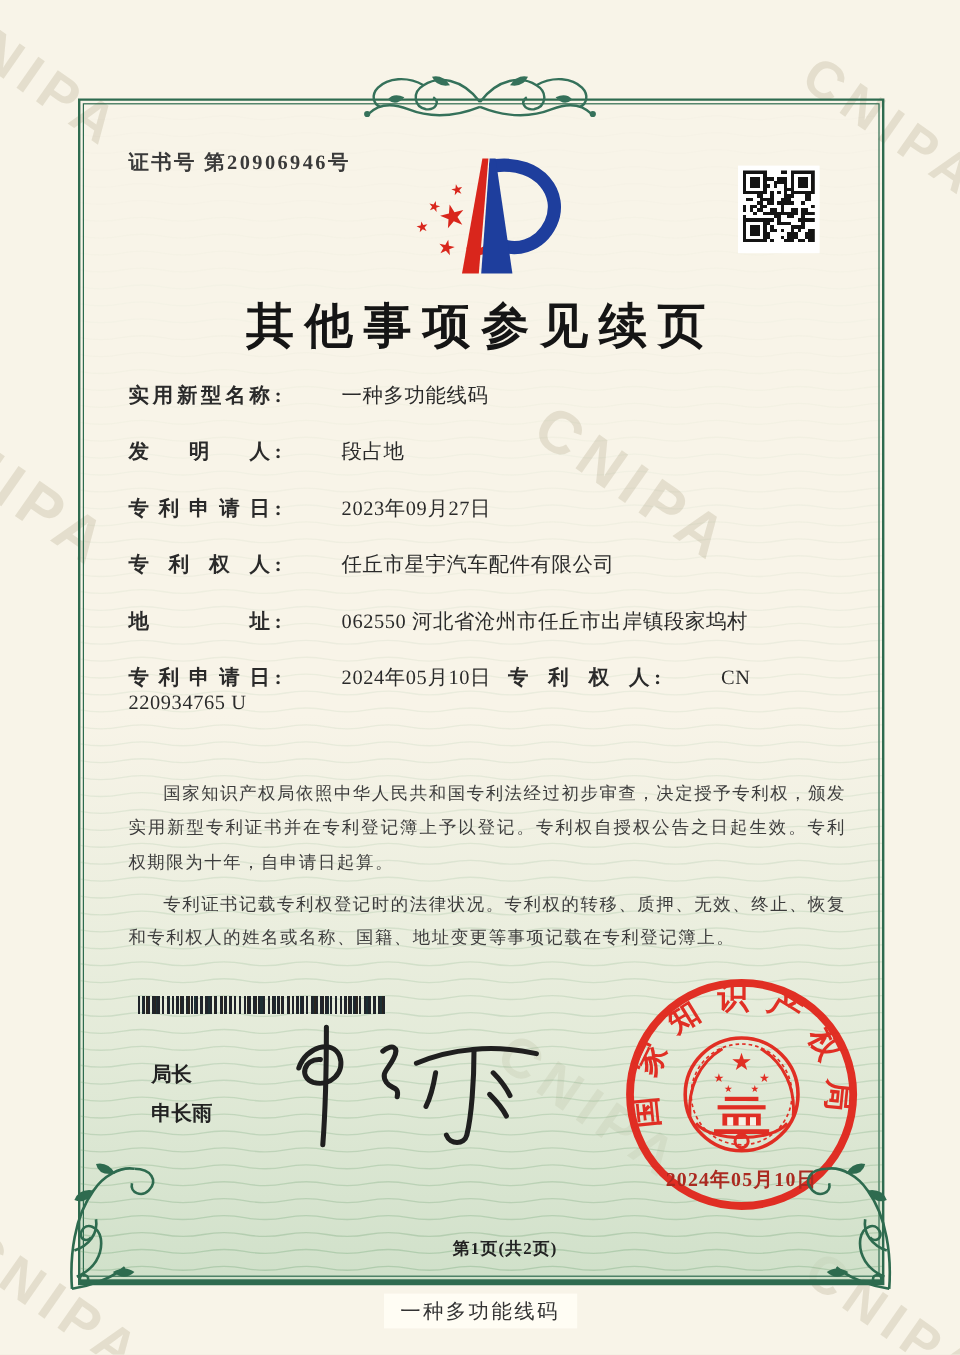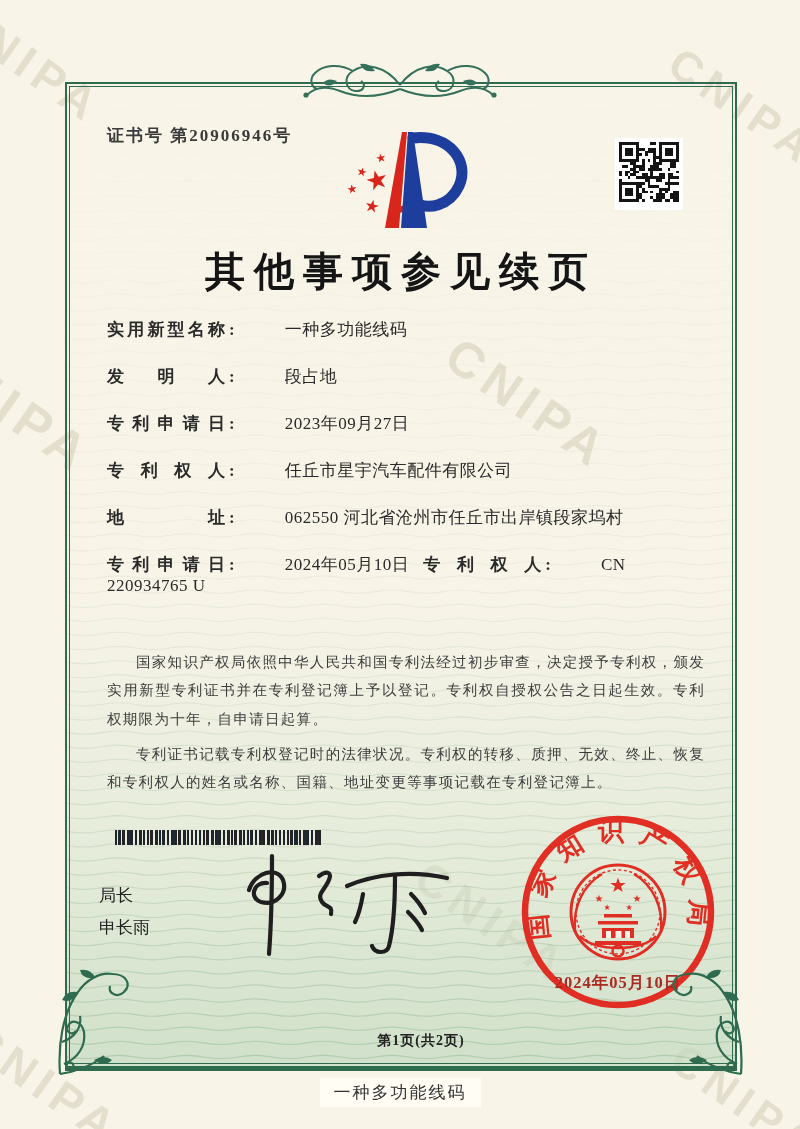--- a/index.html
+++ b/index.html
@@ -40,23 +40,23 @@
   
   .paras{position:absolute;left:40px;right:30px;top:564px;z-index:3;}
   .paras p{margin:0 0 7px;font-size:14.5px;line-height:1.95;letter-spacing:1.3px;
            text-indent:2em;color:#3d3d3d;text-align:justify;}
   
   .barcode{position:absolute;left:48px;top:746px;width:206px;height:15px;z-index:3;
     background:
       repeating-linear-gradient(90deg,#20242a 0 2px,rgba(0,0,0,0) 2px 4px),
       repeating-linear-gradient(90deg,#2a2520 0 1px,rgba(0,0,0,0) 1px 7px),
       repeating-linear-gradient(90deg,rgba(0,0,0,0) 0 3px,#1c2e33 3px 5px,rgba(0,0,0,0) 5px 11px);}
-  .signer{position:absolute;left:32px;top:796px;z-index:3;
+  .signer{position:absolute;left:59px;top:796px;z-index:3;
           font-family:"Liberation Sans","DejaVu Sans",sans-serif;font-size:17px;
-          font-weight:400;line-height:32px;color:#222;}
+          font-weight:700;line-height:32px;color:#222;}
   .signature{position:absolute;left:148px;top:766px;z-index:3;}
   .seal{position:absolute;left:451px;top:728px;z-index:4;opacity:0.95;}
   .page-info{position:absolute;left:0;right:0;bottom:16px;text-align:center;font-size:14px;
              font-weight:600;letter-spacing:1px;color:#222;z-index:3;padding-left:40px;}
   
   .orn-top{position:absolute;left:285px;top:55px;z-index:3;}
   .orn-bl{position:absolute;left:50px;top:944px;z-index:3;}
   .orn-br{position:absolute;left:633px;top:944px;z-index:3;transform:scaleX(-1);}
   
   .footer-note{position:absolute;left:0;right:0;top:1078px;text-align:center;z-index:2;}

